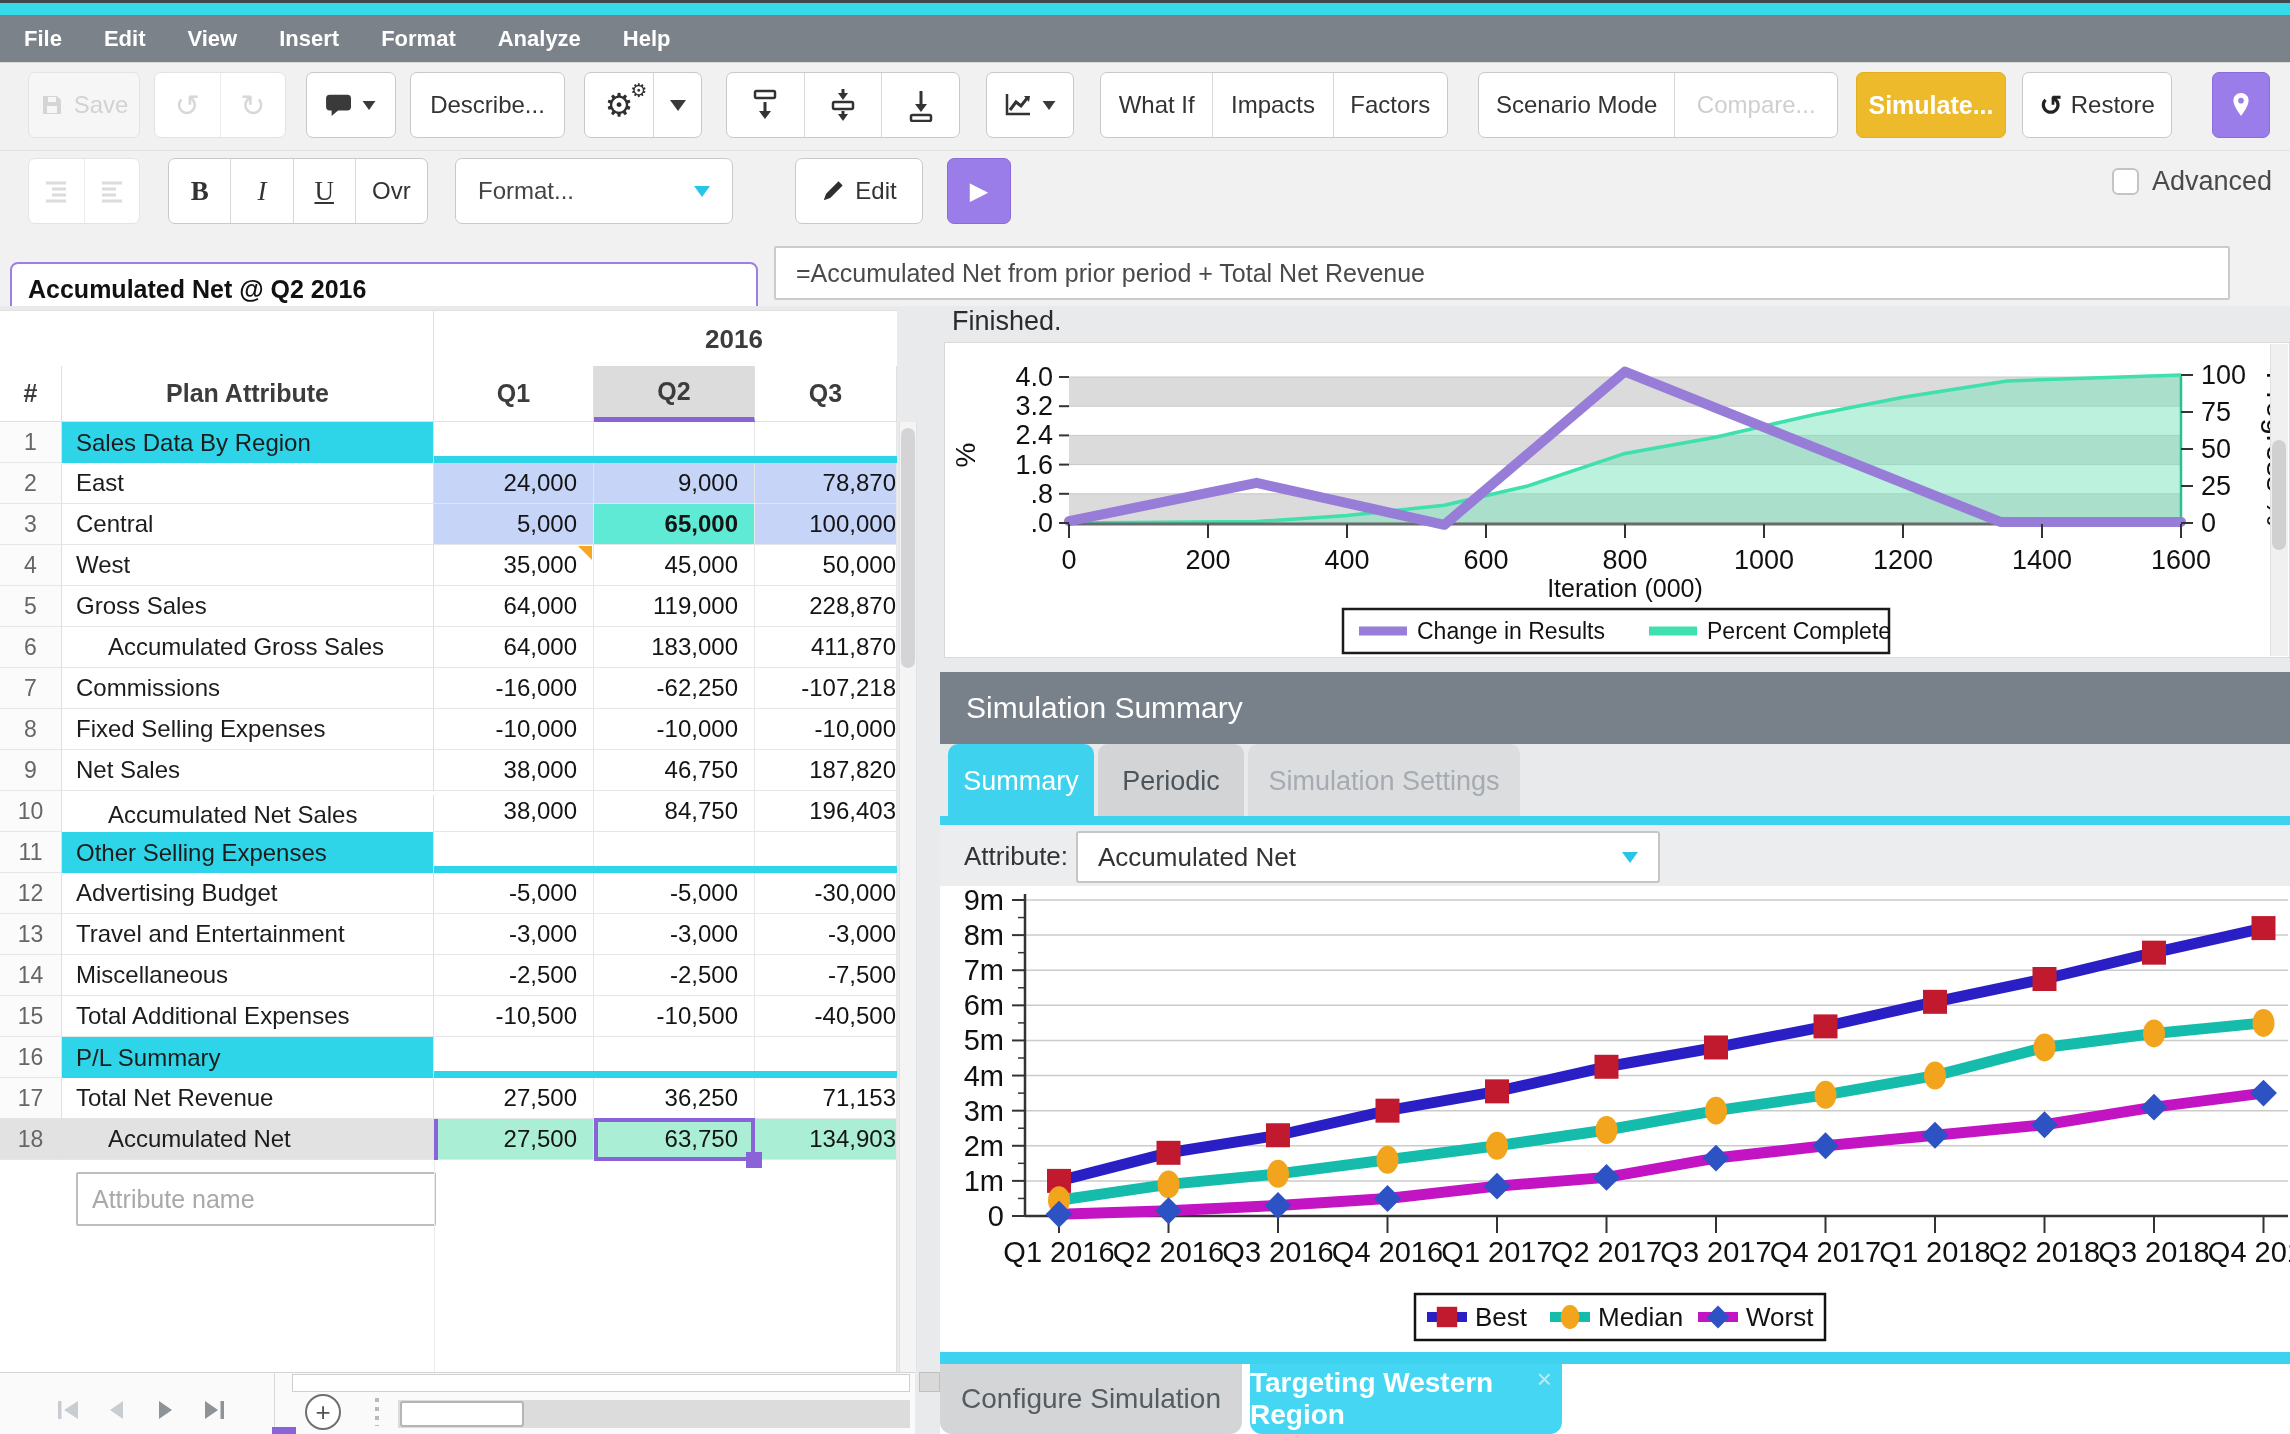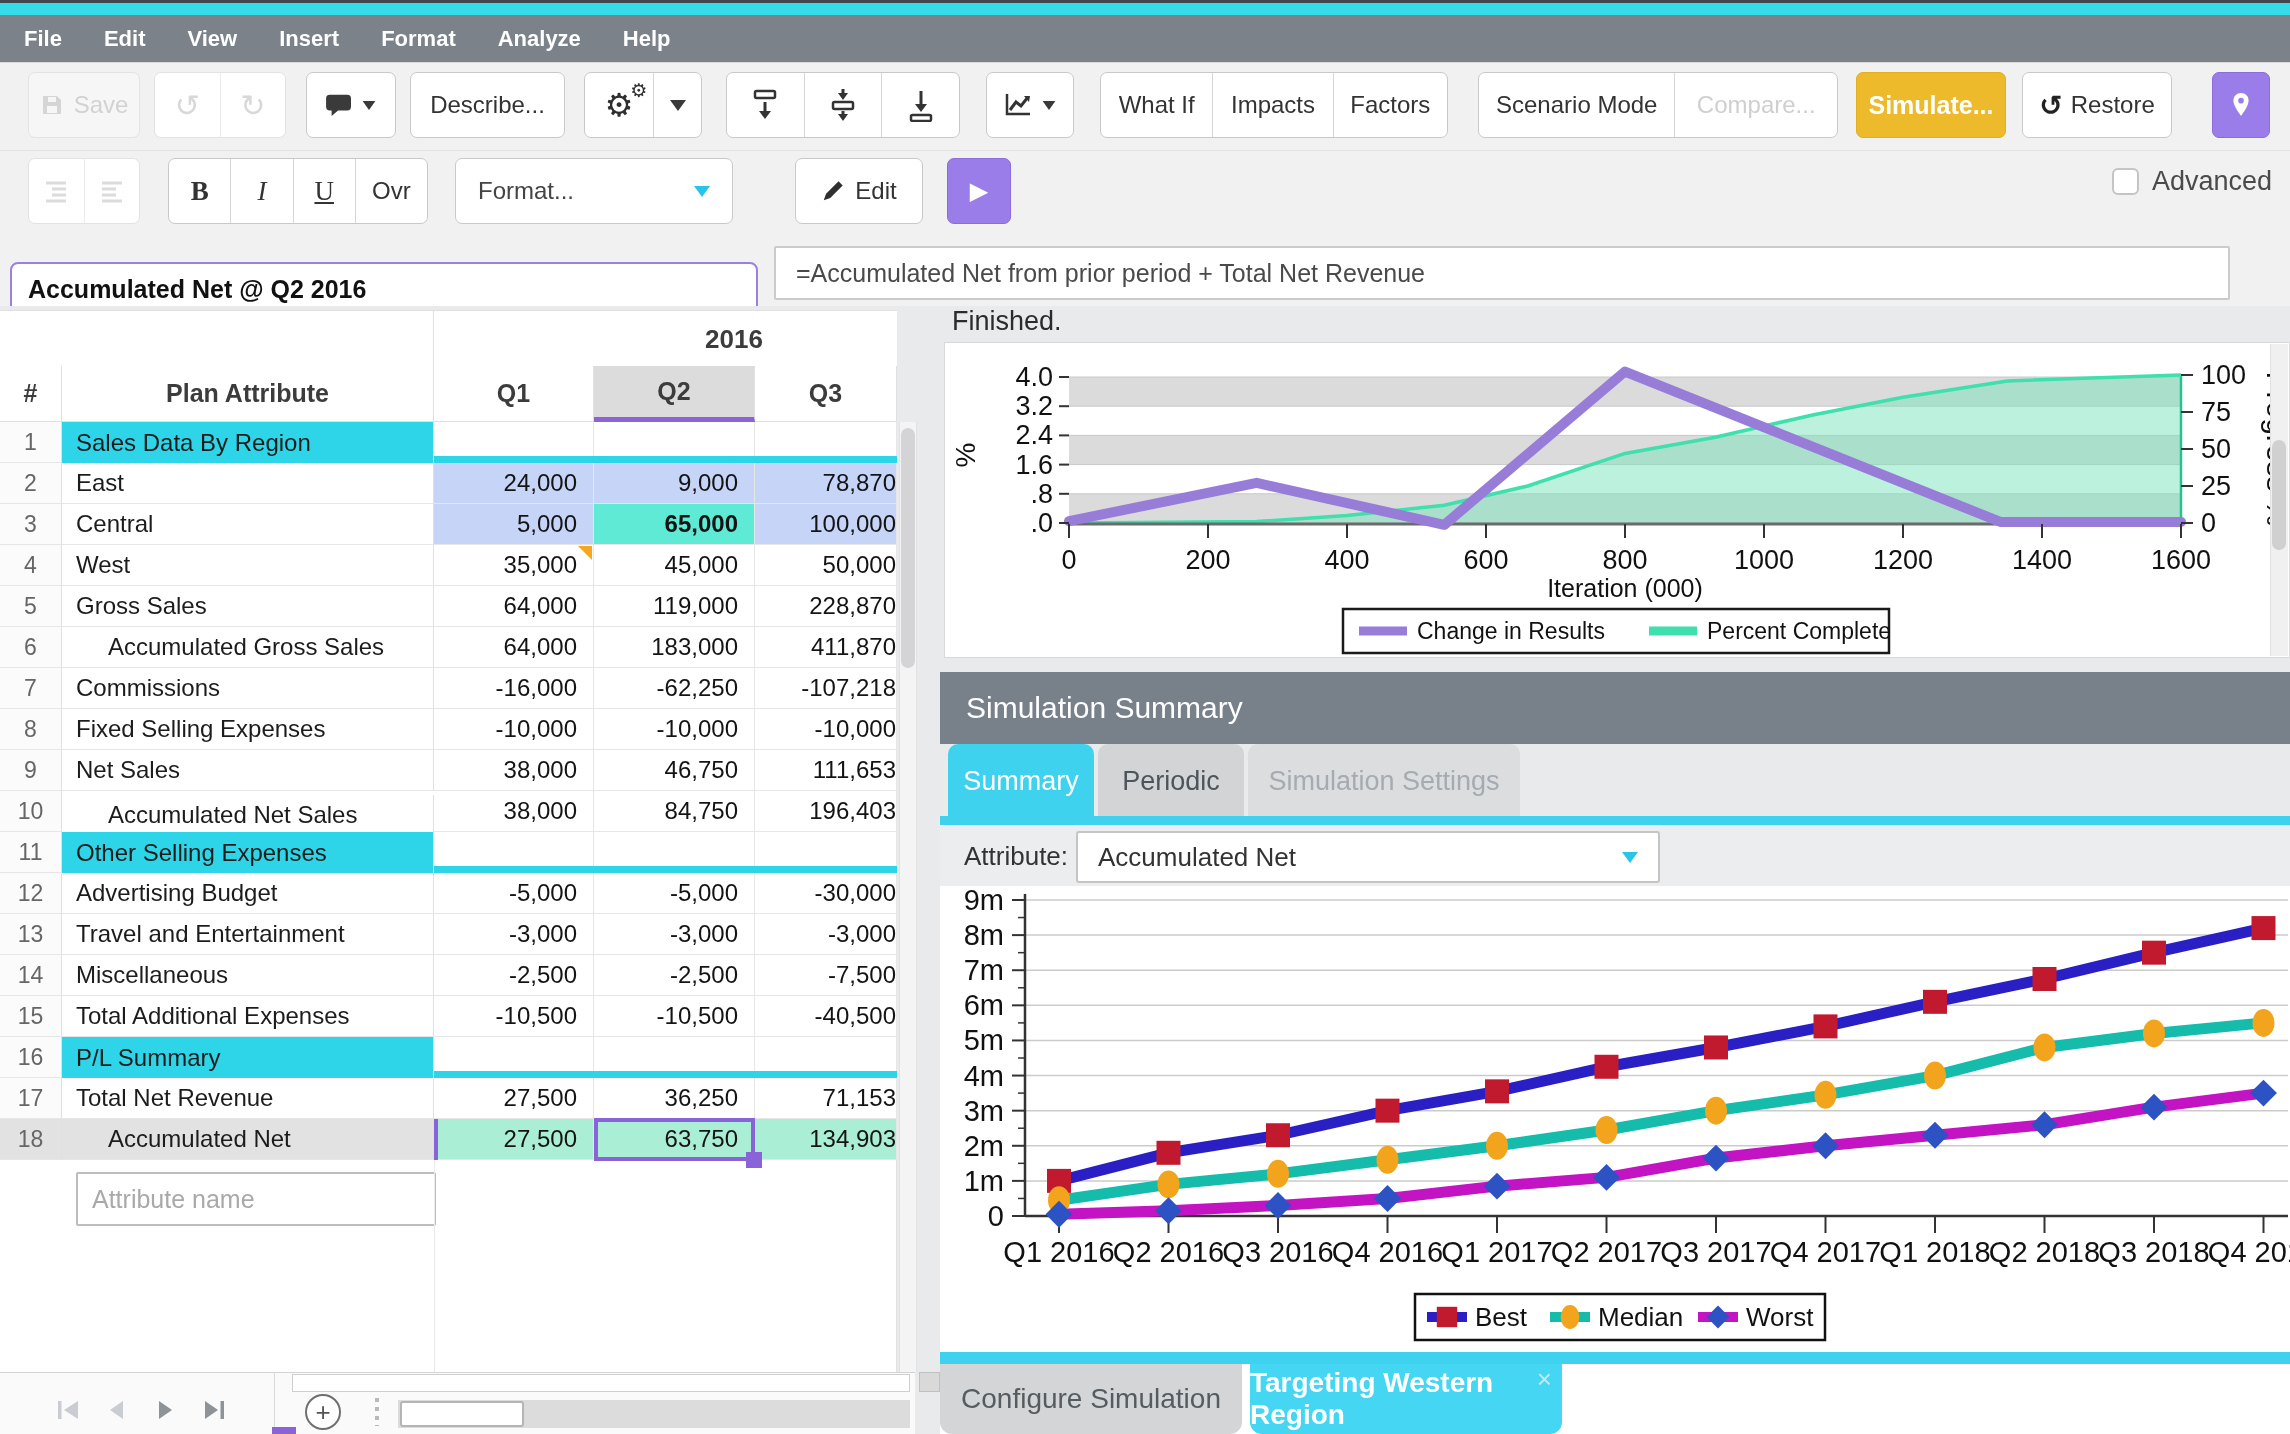--- a/index.html
+++ b/index.html
@@ -335,21 +335,21 @@
         <div class="a numcell q3cell" style="left: 755px; top: 0px; width: 142px; height: 41px;">
           <div style="width: 150px; text-align: right;">-10,000</div>
         </div>
       </div>
       <div style="position: absolute; left: 0px; top: 328px; width: 897px; height: 41px;">
         <div class="a rownum" style="left: 0px; top: 0px; width: 62px; height: 41px;">9</div>
         <div class="a lblcell" style="left: 62px; top: 0px; width: 372px; height: 41px;">Net Sales</div>
         <div class="a numcell" style="left: 434px; top: 0px; width: 160px; height: 41px;">38,000</div>
         <div class="a numcell" style="left: 594px; top: 0px; width: 161px; height: 41px;">46,750</div>
         <div class="a numcell q3cell" style="left: 755px; top: 0px; width: 142px; height: 41px;">
-          <div style="width: 150px; text-align: right;">111,653</div>
+          <div style="width: 150px; text-align: right;">187,820</div>
         </div>
       </div>
       <div style="position: absolute; left: 0px; top: 369px; width: 897px; height: 41px;">
         <div class="a rownum" style="left: 0px; top: 0px; width: 62px; height: 41px;">10</div>
         <div class="a lblcell" style="left: 62px; top: 4px; width: 372px; height: 41px; padding-left: 46px;">Accumulated Net Sales</div>
         <div class="a numcell" style="left: 434px; top: 0px; width: 160px; height: 41px;">38,000</div>
         <div class="a numcell" style="left: 594px; top: 0px; width: 161px; height: 41px;">84,750</div>
         <div class="a numcell q3cell" style="left: 755px; top: 0px; width: 142px; height: 41px;">
           <div style="width: 150px; text-align: right;">196,403</div>
         </div>

